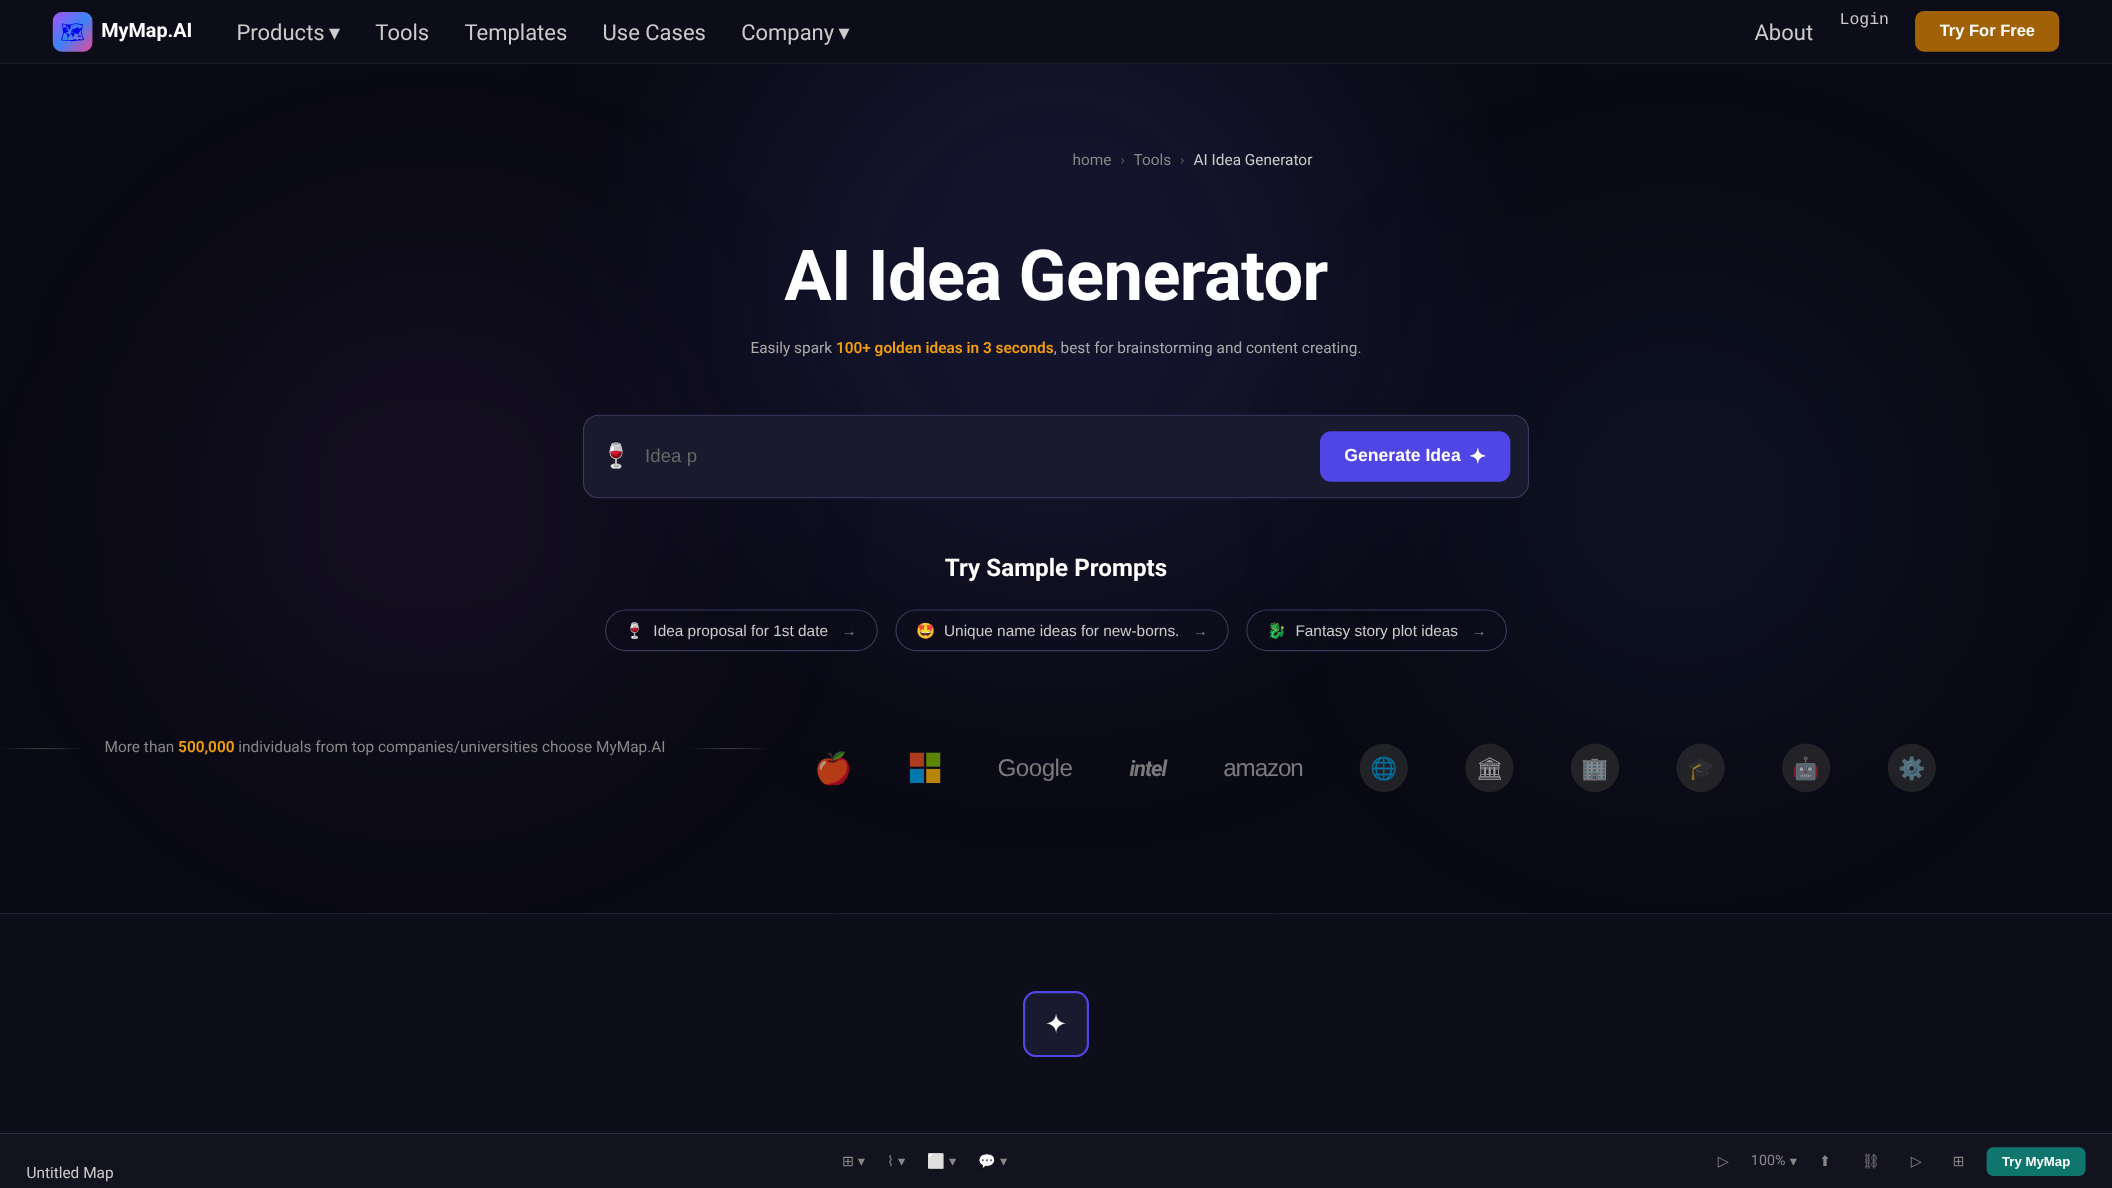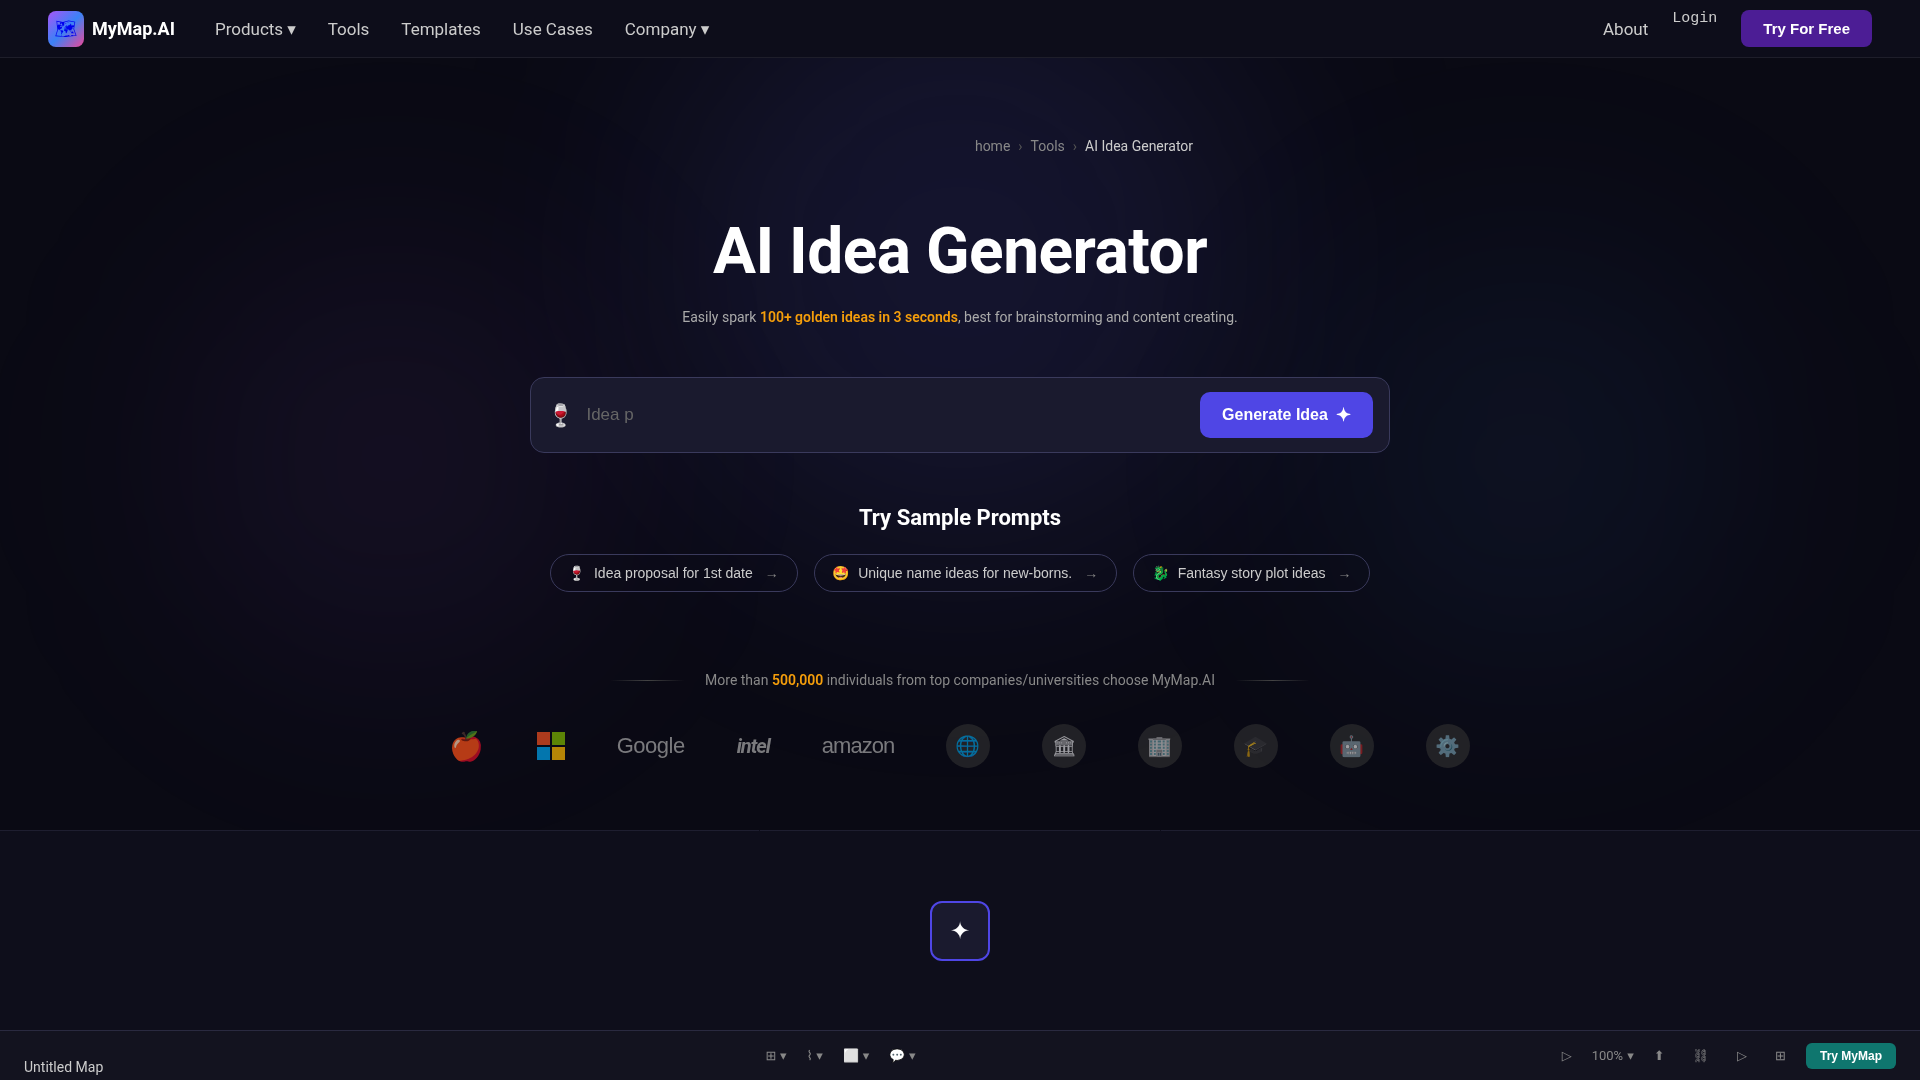--- a/index.html
+++ b/index.html
@@ -31,29 +31,29 @@
       width: 36px; height: 36px;
       background: linear-gradient(135deg, #a855f7, #3b82f6, #ec4899);
       border-radius: 8px;
       display: flex; align-items: center; justify-content: center;
       font-size: 18px;
     }
     .logo-text { color: #fff; font-size: 18px; font-weight: 700; }
     .nav-links { display: flex; align-items: center; gap: 32px; }
     .nav-link {
       color: #ccc;
-      font-size: 17px;
+      font-size: 20px;
       cursor: pointer;
       display: flex; align-items: center; gap: 4px;
       transition: color 0.2s;
     }
     .nav-right { display: flex; gap: 24px; }
     .btn-login { color: #ccc; font-size: 15px; cursor: pointer; font-family: Liberation Mono, monospace; }
     .btn-try {
-      background: #4c1d95;
+      background: #a16207;
       color: #fff;
       border: none;
       padding: 10px 22px;
       border-radius: 8px;
       font-size: 15px;
       font-weight: 600;
       cursor: pointer;
       transition: background 0.2s;
     }
 
@@ -163,23 +163,24 @@
       font-size: 14px;
       cursor: pointer;
       transition: border-color 0.2s, color 0.2s;
     }
     .arrow { margin-left: 4px; color: #888; }
 
     
     .trust-bar {
       width: 100%;
       display: flex;
-      flex-direction: column;
+      flex-direction: row;
       align-items: center;
       margin-bottom: 48px;
+      gap: 40px;
     }
     .trust-divider {
       display: flex;
       align-items: center;
       gap: 20px;
       width: 700px;
       margin-bottom: 36px;
     }
     .divider-line {
       flex: 1;

